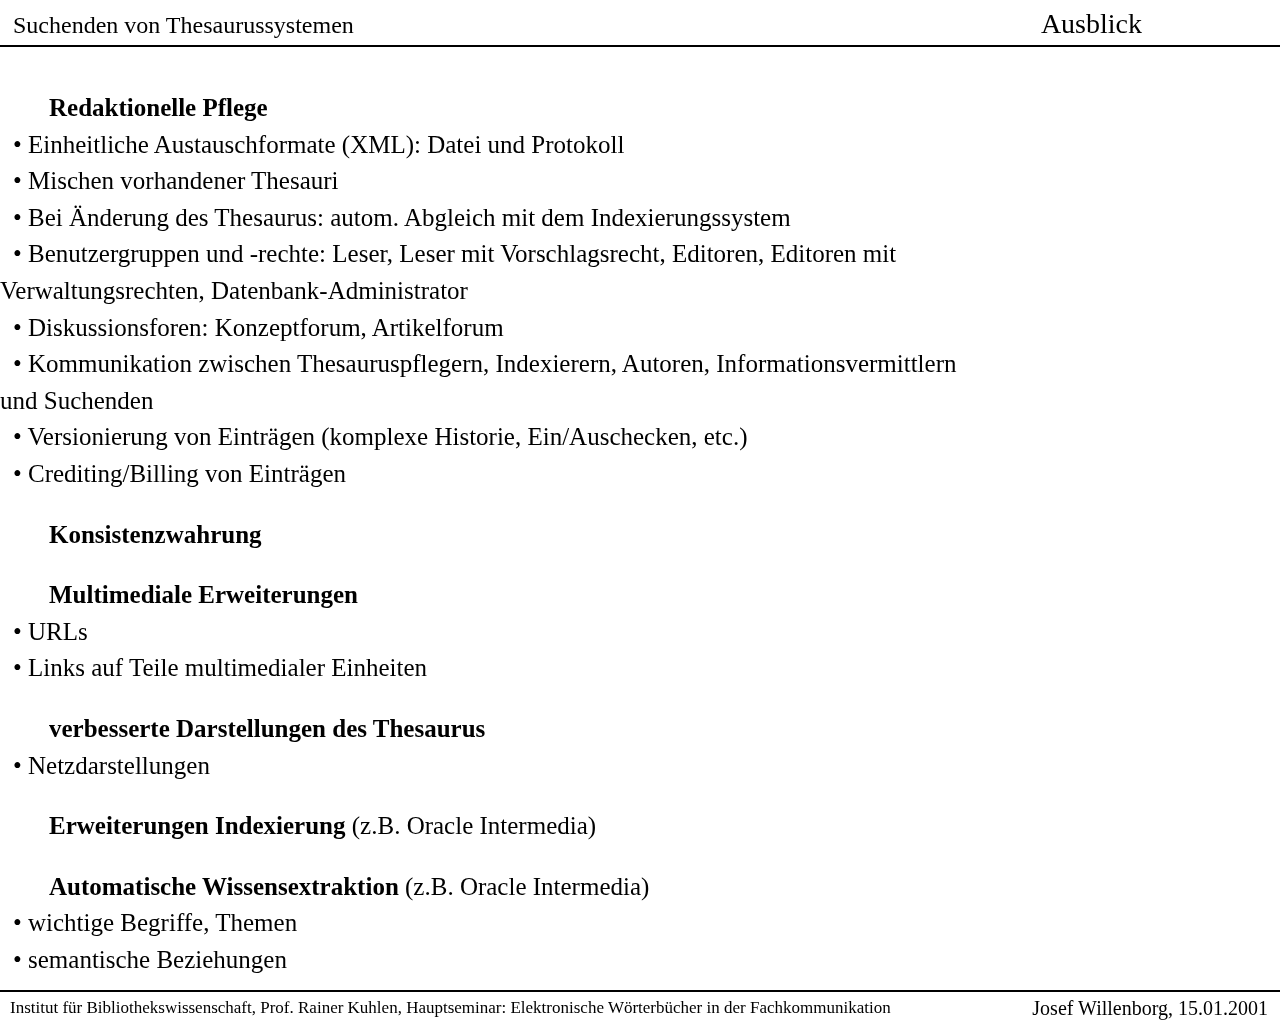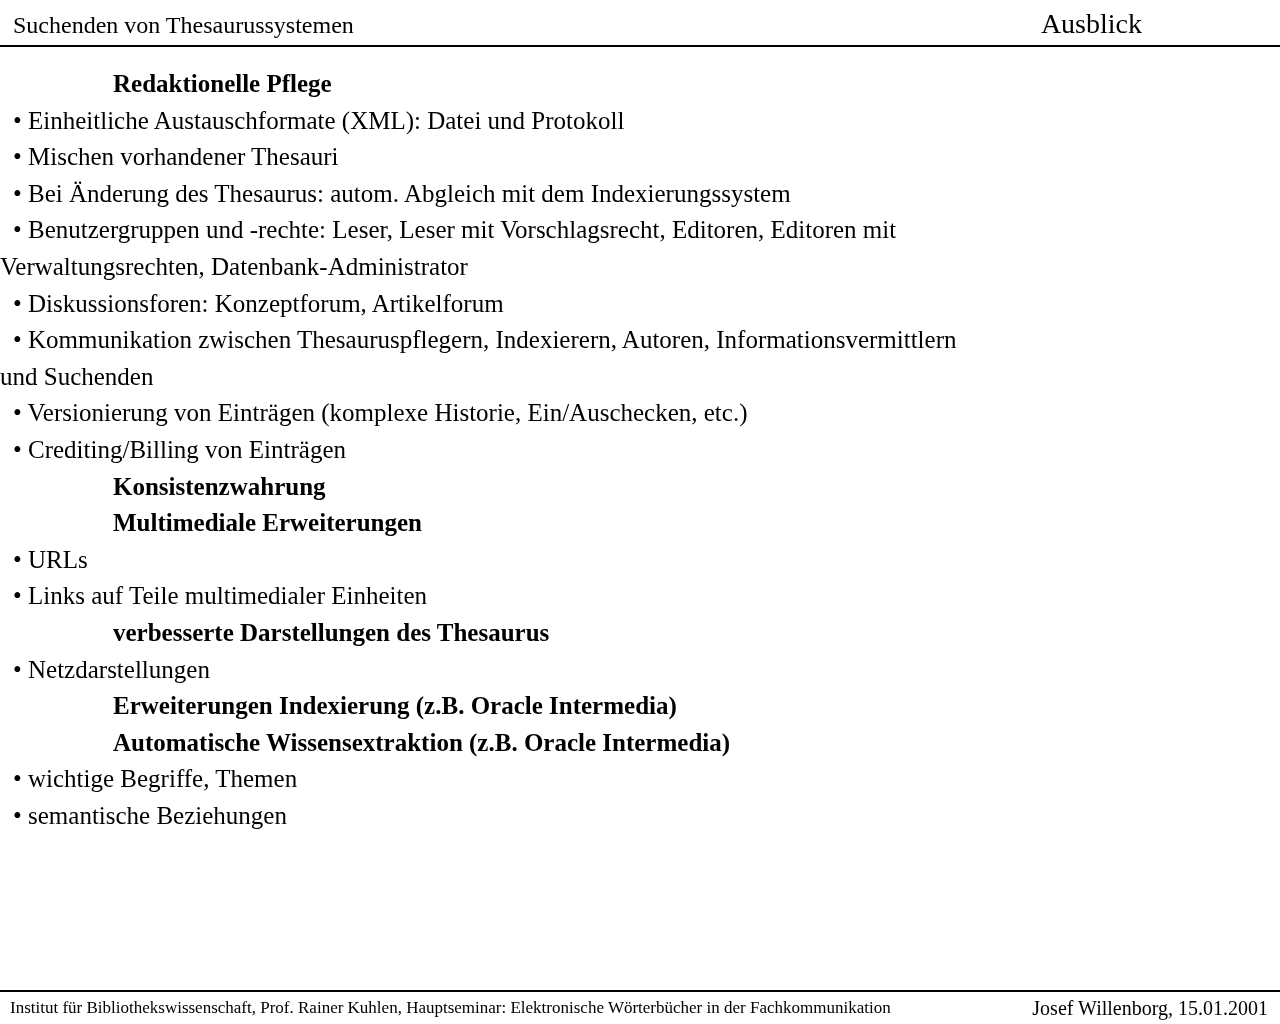--- a/index.html
+++ b/index.html
@@ -46,24 +46,25 @@
     top: 66px;
     left: 0;
     right: 0;
   }
   .line {
     font-size: 25px;
     line-height: 36.6px;
     white-space: pre-wrap;
   }
   .heading {
-    padding-left: 113px;
+    padding-left: 49px;
     font-weight: bold;
+    margin-top: 24px;
   }
-  .heading .suffix { font-weight: bold; }
+  .heading .suffix { font-weight: normal; }
   .bullet-line {
     text-indent: 13px;
   }
   .bullet { display: inline; }
 
   
   .footer-rule {
     position: absolute;
     left: 0; right: 0;
     top: 990px;

